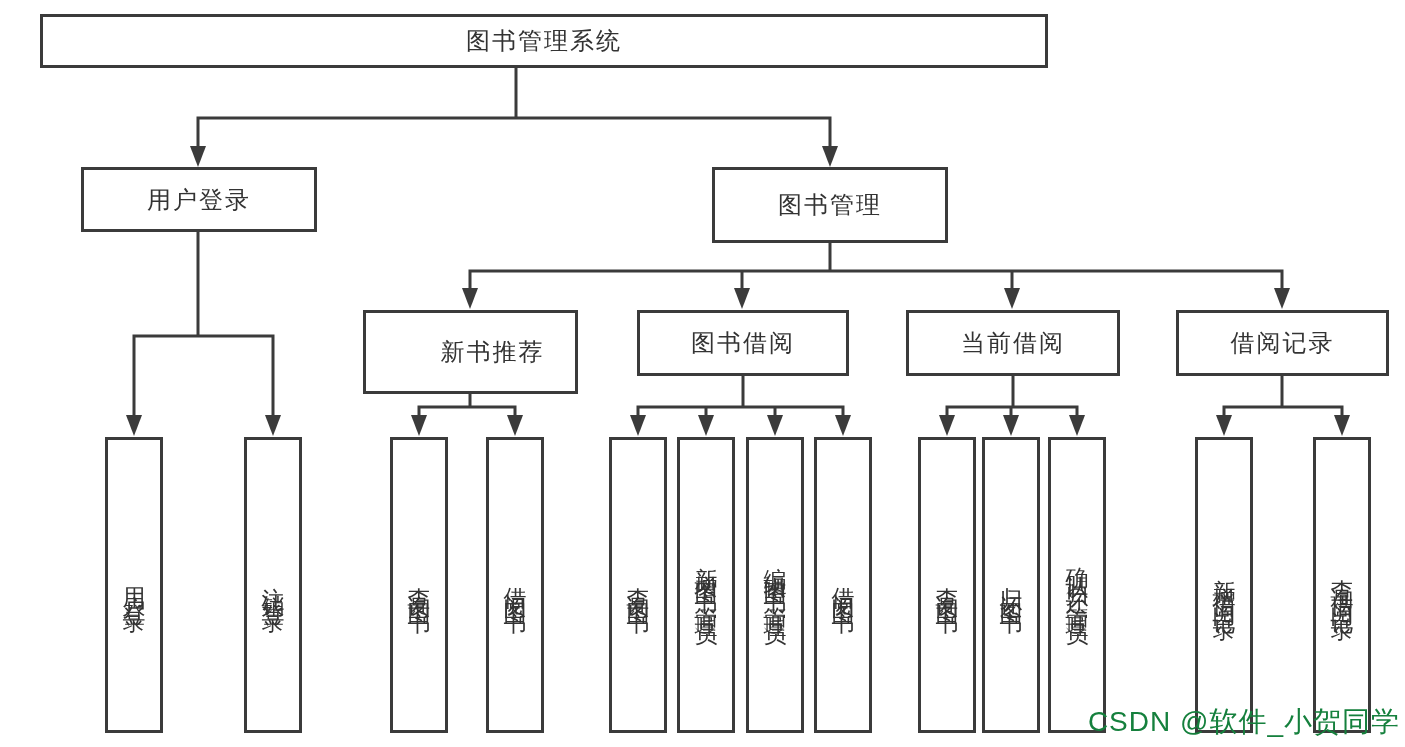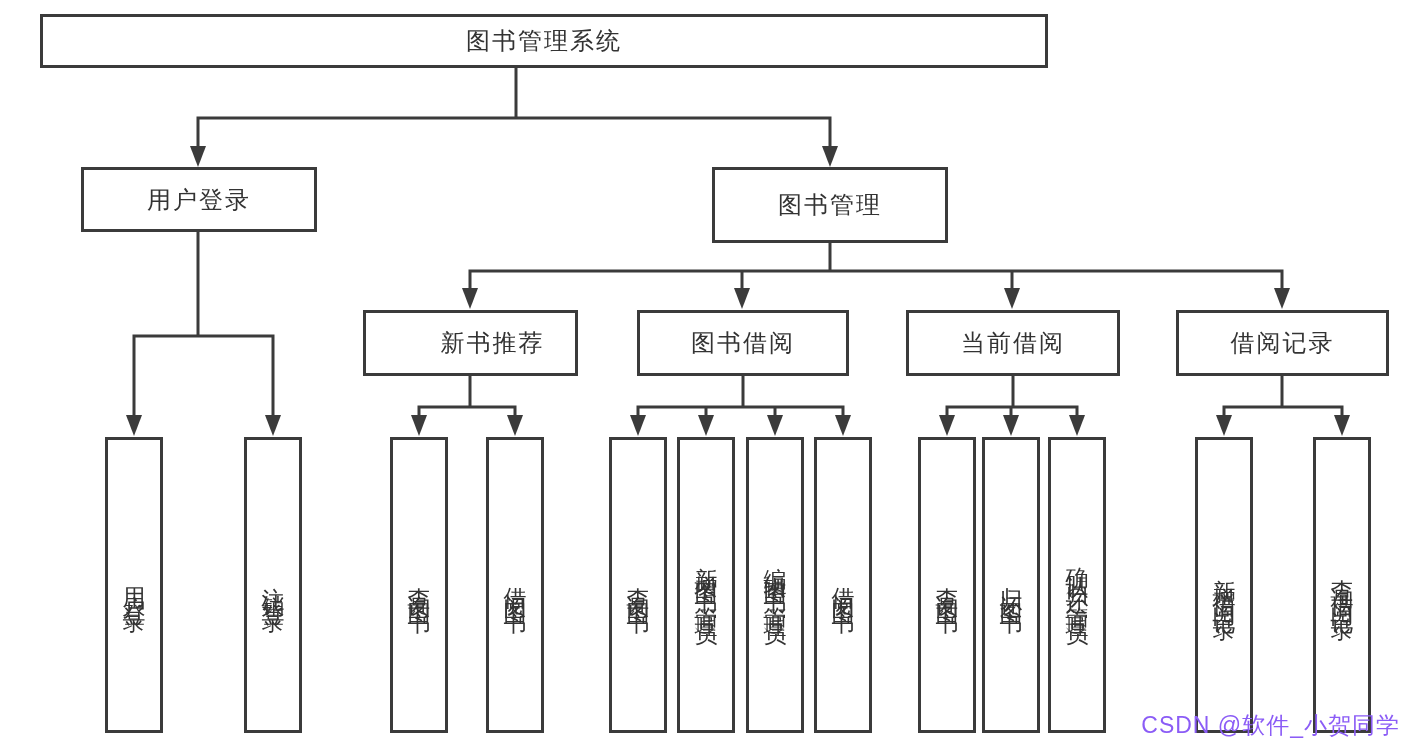--- a/index.html
+++ b/index.html
@@ -44,43 +44,43 @@
     letter-spacing: 8px;
     top: 437px;
     width: 58px;
     height: 296px;
     line-height: 1;
   }
   
   .pos-root      { left: 12px;   top: 14px;  width: 1008px; height: 54px; margin-left: 28px; }
   .pos-l2-login  { left: 81px;   top: 167px; width: 236px;  height: 65px; }
   .pos-l2-mgmt   { left: 712px;  top: 167px; width: 236px;  height: 76px; }
-  .pos-l3-nb     { left: 363px;  top: 310px; width: 215px;  height: 66px; padding-left: 44px; }
+  .pos-l3-nb     { left: 363px;  top: 310px; width: 215px;  height: 84px; padding-left: 44px; }
   .pos-l3-bb     { left: 637px;  top: 310px; width: 212px;  height: 66px; }
   .pos-l3-cb     { left: 906px;  top: 310px; width: 214px;  height: 66px; text-align: right; }
   .pos-l3-br     { left: 1176px; top: 310px; width: 213px;  height: 66px; }
   .pos-leaf-1  { left: 105px;  }
   .pos-leaf-2  { left: 244px;  }
   .pos-leaf-3  { left: 390px;  }
   .pos-leaf-4  { left: 486px;  }
   .pos-leaf-5  { left: 609px;  }
   .pos-leaf-6  { left: 677px;  }
   .pos-leaf-7  { left: 746px;  }
   .pos-leaf-8  { left: 814px;  }
   .pos-leaf-9  { left: 918px;  }
   .pos-leaf-10 { left: 982px;  }
   .pos-leaf-11 { left: 1048px; }
   .pos-leaf-12 { left: 1195px; }
   .pos-leaf-13 { left: 1313px; }
   .watermark {
     position: absolute;
     right: 5px;
     bottom: 6px;
-    font-size: 23px;
-    color: #8b5cf6;
+    font-size: 28px;
+    color: #15803d;
     letter-spacing: 1px;
     white-space: nowrap;
   }
 </style>
 </head>
 <body>
 
 <div class="canvas">
 
   <svg class="connectors" viewBox="0 0 1405 747" xmlns="http://www.w3.org/2000/svg">

